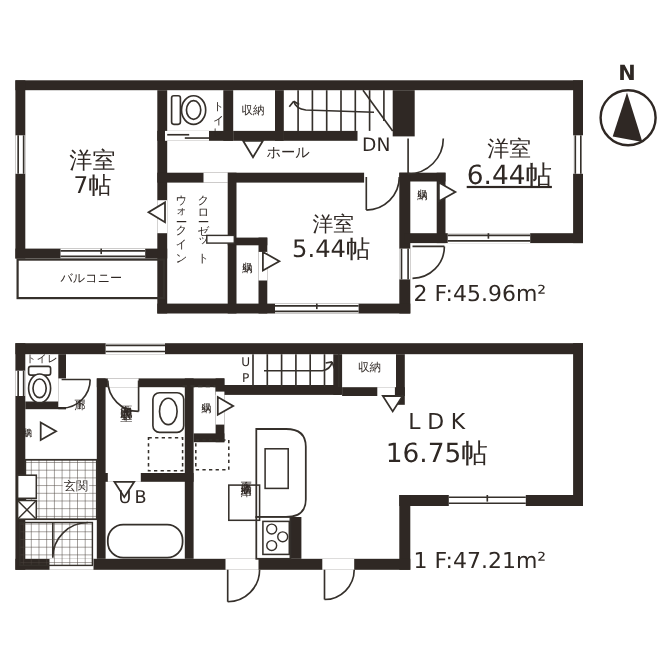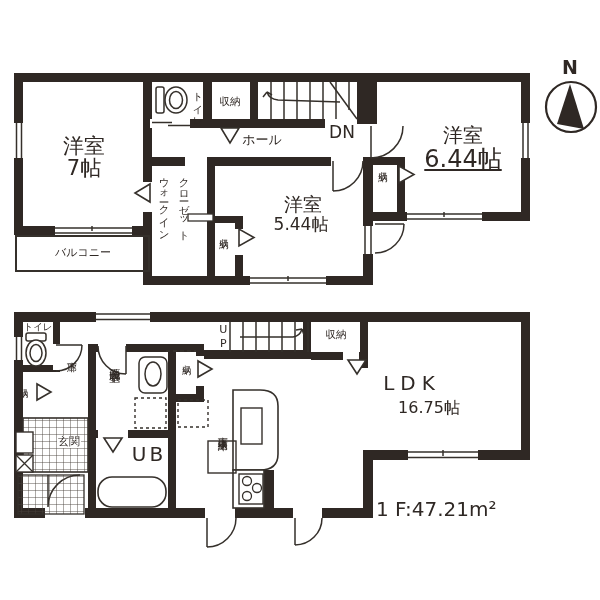--- a/index.html
+++ b/index.html
@@ -235,30 +235,31 @@
   <div class="lbl c" style="left:230px;top:96px;font-size:10.5px;">収納</div>
   <div class="lbl c" style="left:262px;top:133px;font-size:13px;">ホール</div>
   <div class="lbl c" style="left:342px;top:124px;font-size:17px;">DN</div>
   <div class="lbl c" style="left:463px;top:125px;font-size:20px;">洋室</div>
   <div class="lbl c" style="left:463px;top:147px;font-size:24px;text-decoration:underline;">6.44帖</div>
   <div class="lbl v" style="left:383px;top:164px;font-size:9.5px;">収納</div>
   <div class="lbl v" style="left:164px;top:170px;font-size:10.5px;">ウォークイン</div>
   <div class="lbl v" style="left:184px;top:170px;font-size:10.5px;">クローゼット</div>
   <div class="lbl v" style="left:224px;top:231px;font-size:9.5px;">収納</div>
   <div class="lbl c" style="left:303px;top:195px;font-size:19px;">洋室</div>
-  <div class="lbl c" style="left:301px;top:216px;font-size:17px;">5.44帖</div>
+  <div class="lbl c" style="left:301px;top:216px;font-size:22px;">5.44帖</div>
   <div class="lbl c" style="left:83px;top:247px;font-size:11px;text-align:right;">バルコニー</div>
+  <div class="lbl" style="left:376px;top:257px;font-size:20px;">2 F:45.96m²</div>
   <div class="lbl c" style="left:570px;top:58px;font-size:19px;font-weight:bold;">N</div>
 
   <div class="lbl c" style="left:38px;top:322px;font-size:9.5px;">トイレ</div>
   <div class="lbl v" style="left:71px;top:354px;font-size:10px;">廊下</div>
   <div class="lbl v" style="left:24px;top:382px;font-size:8.5px;">収納</div>
   <div class="lbl c bg" style="left:69px;top:436px;font-size:11px;">玄関</div>
   <div class="lbl v" style="left:223px;top:323px;font-size:11px;">UP</div>
   <div class="lbl c" style="left:336px;top:329px;font-size:10.5px;">収納</div>
   <div class="lbl v" style="left:114px;top:359px;font-size:11px;">洗面脱衣室</div>
   <div class="lbl v" style="left:186px;top:358px;font-size:9px;">収納</div>
-  <div class="lbl c" style="left:149px;top:444px;font-size:20px;letter-spacing:3px;">UB</div>
+  <div class="lbl c" style="left:122px;top:444px;font-size:16px;letter-spacing:3px;">UB</div>
   <div class="lbl v bg" style="left:222px;top:429px;font-size:10px;">床下収納庫</div>
-  <div class="lbl c" style="left:400px;top:373px;font-size:20px;letter-spacing:6px;margin-left:12px;">LDK</div>
-  <div class="lbl c" style="left:397px;top:400px;font-size:16px;margin-left:32px;">16.75帖</div>
+  <div class="lbl c" style="left:400px;top:373px;font-size:20px;letter-spacing:6px;">LDK</div>
+  <div class="lbl c" style="left:397px;top:400px;font-size:24px;">16.75帖</div>
   <div class="lbl" style="left:376px;top:499px;font-size:20px;text-align:center;">1 F:47.21m²</div>
 </div>
 
 </body></html>

